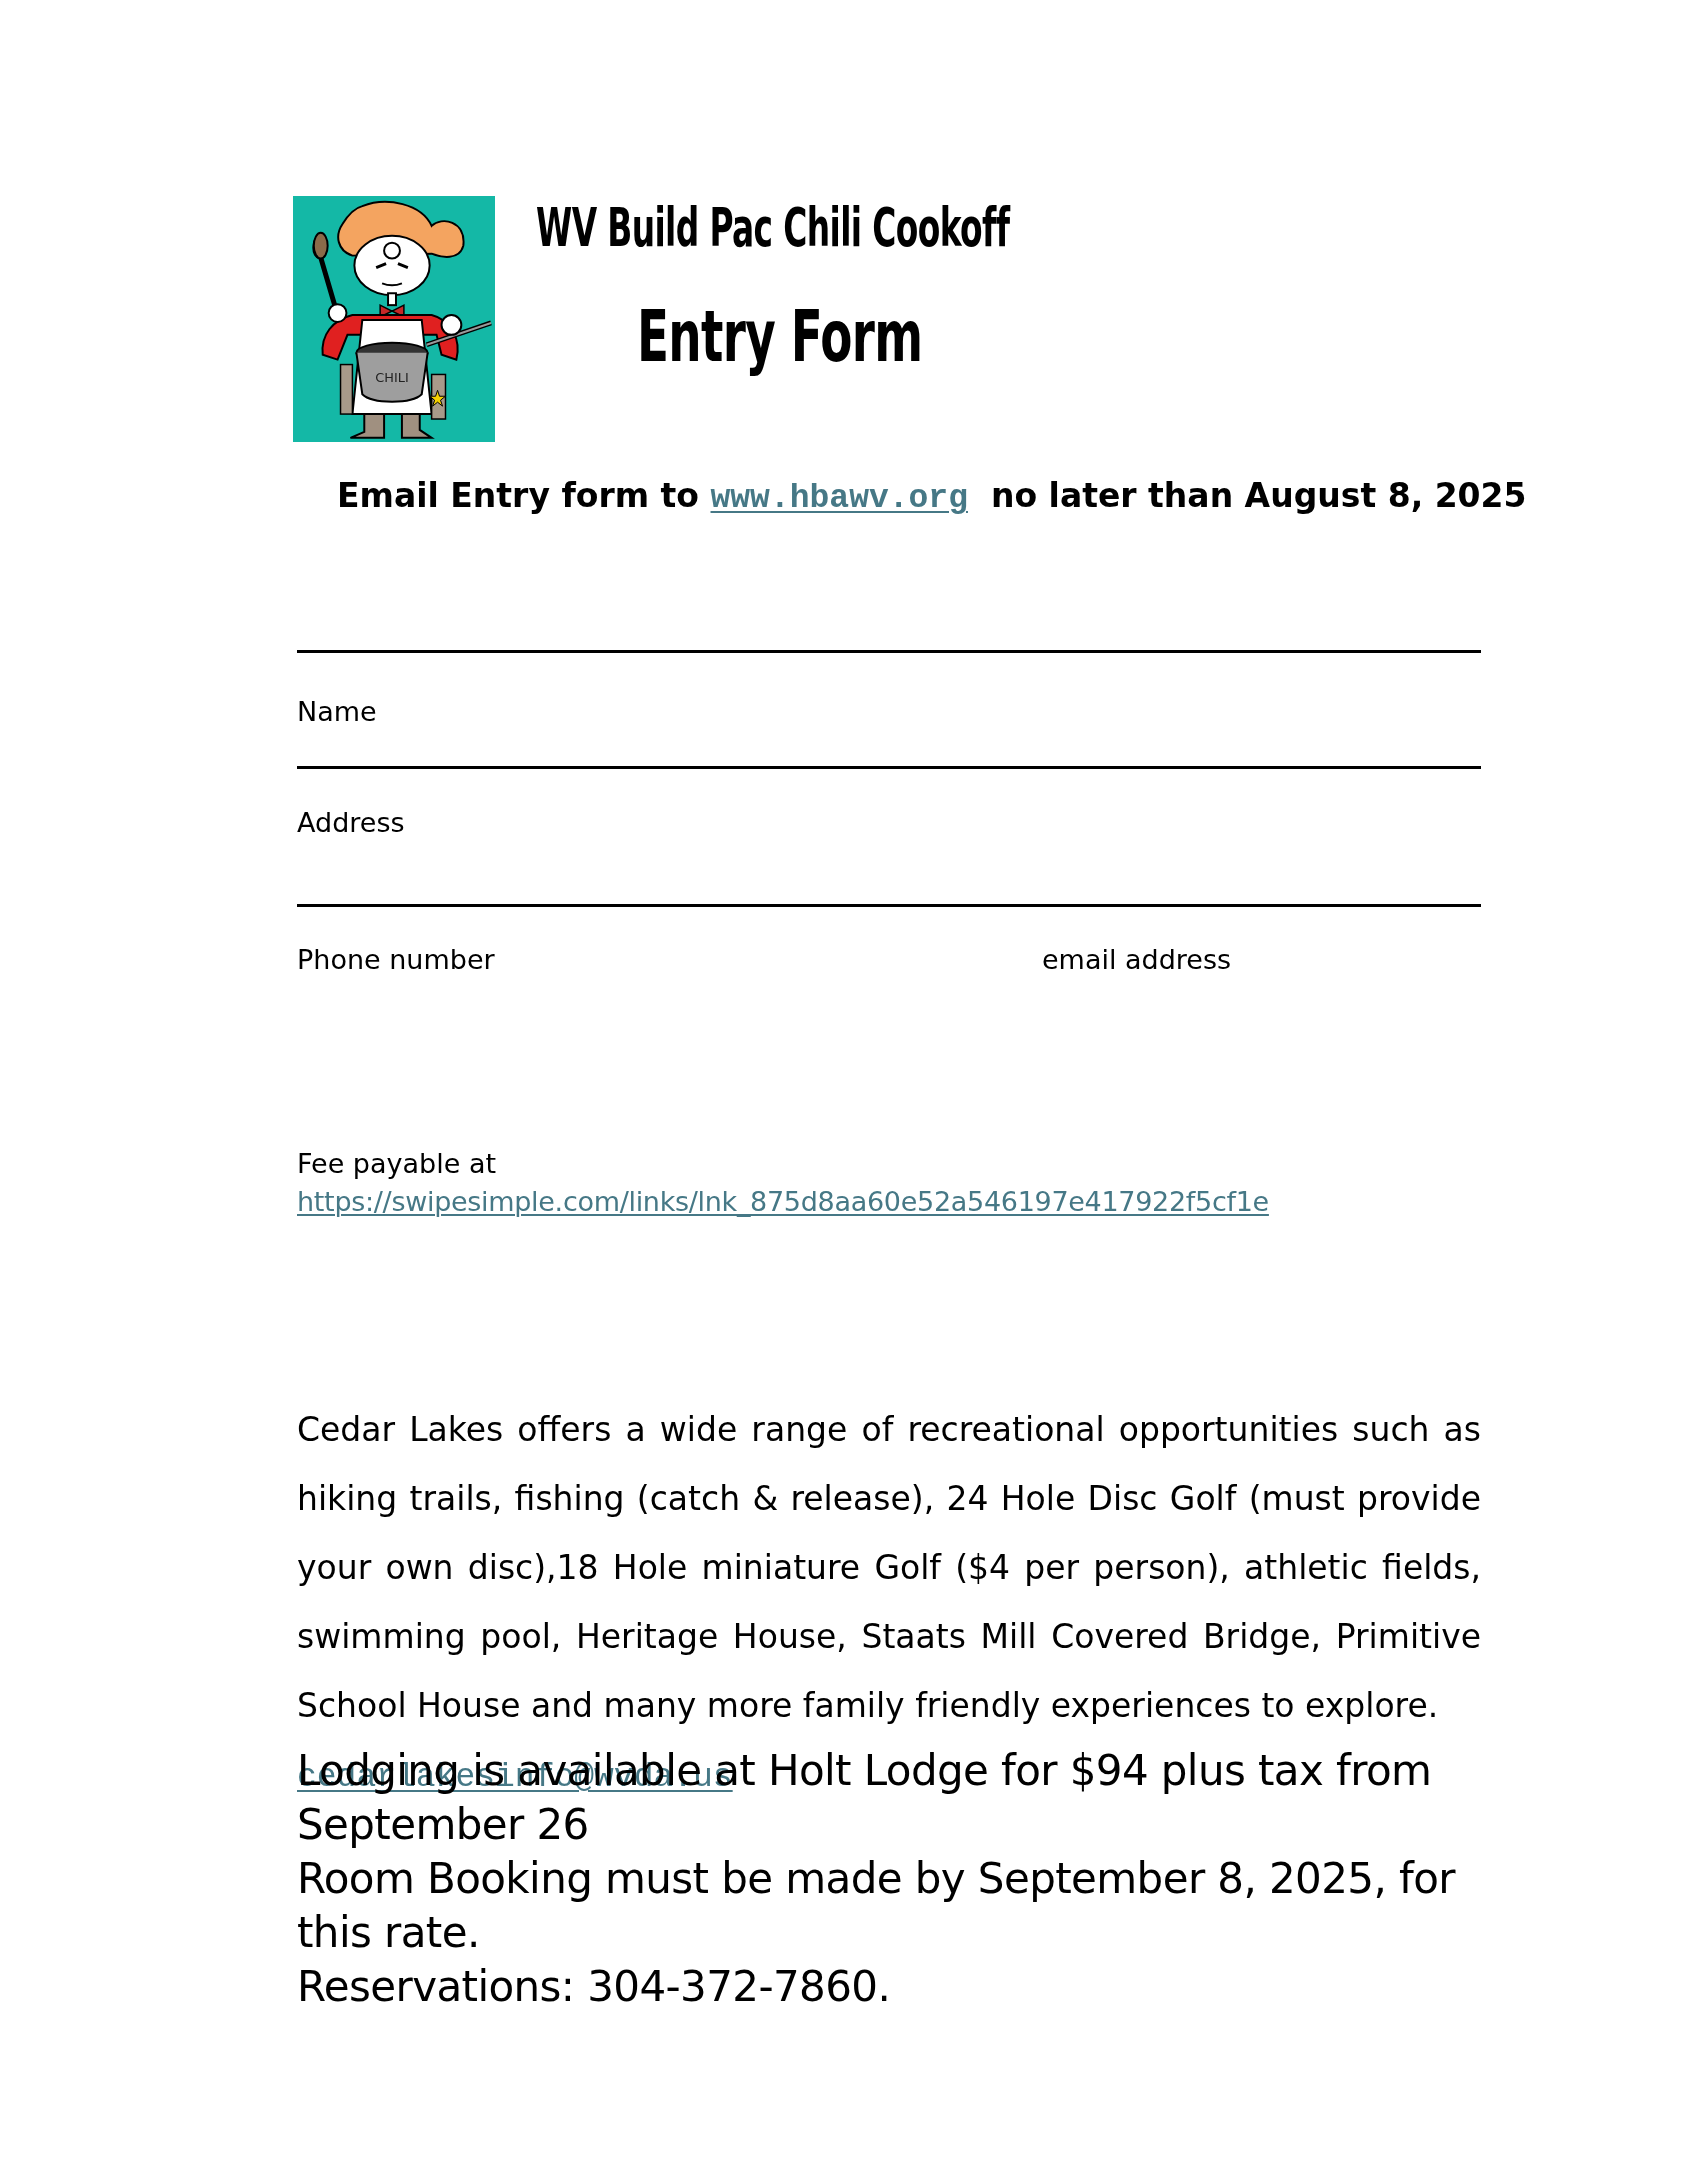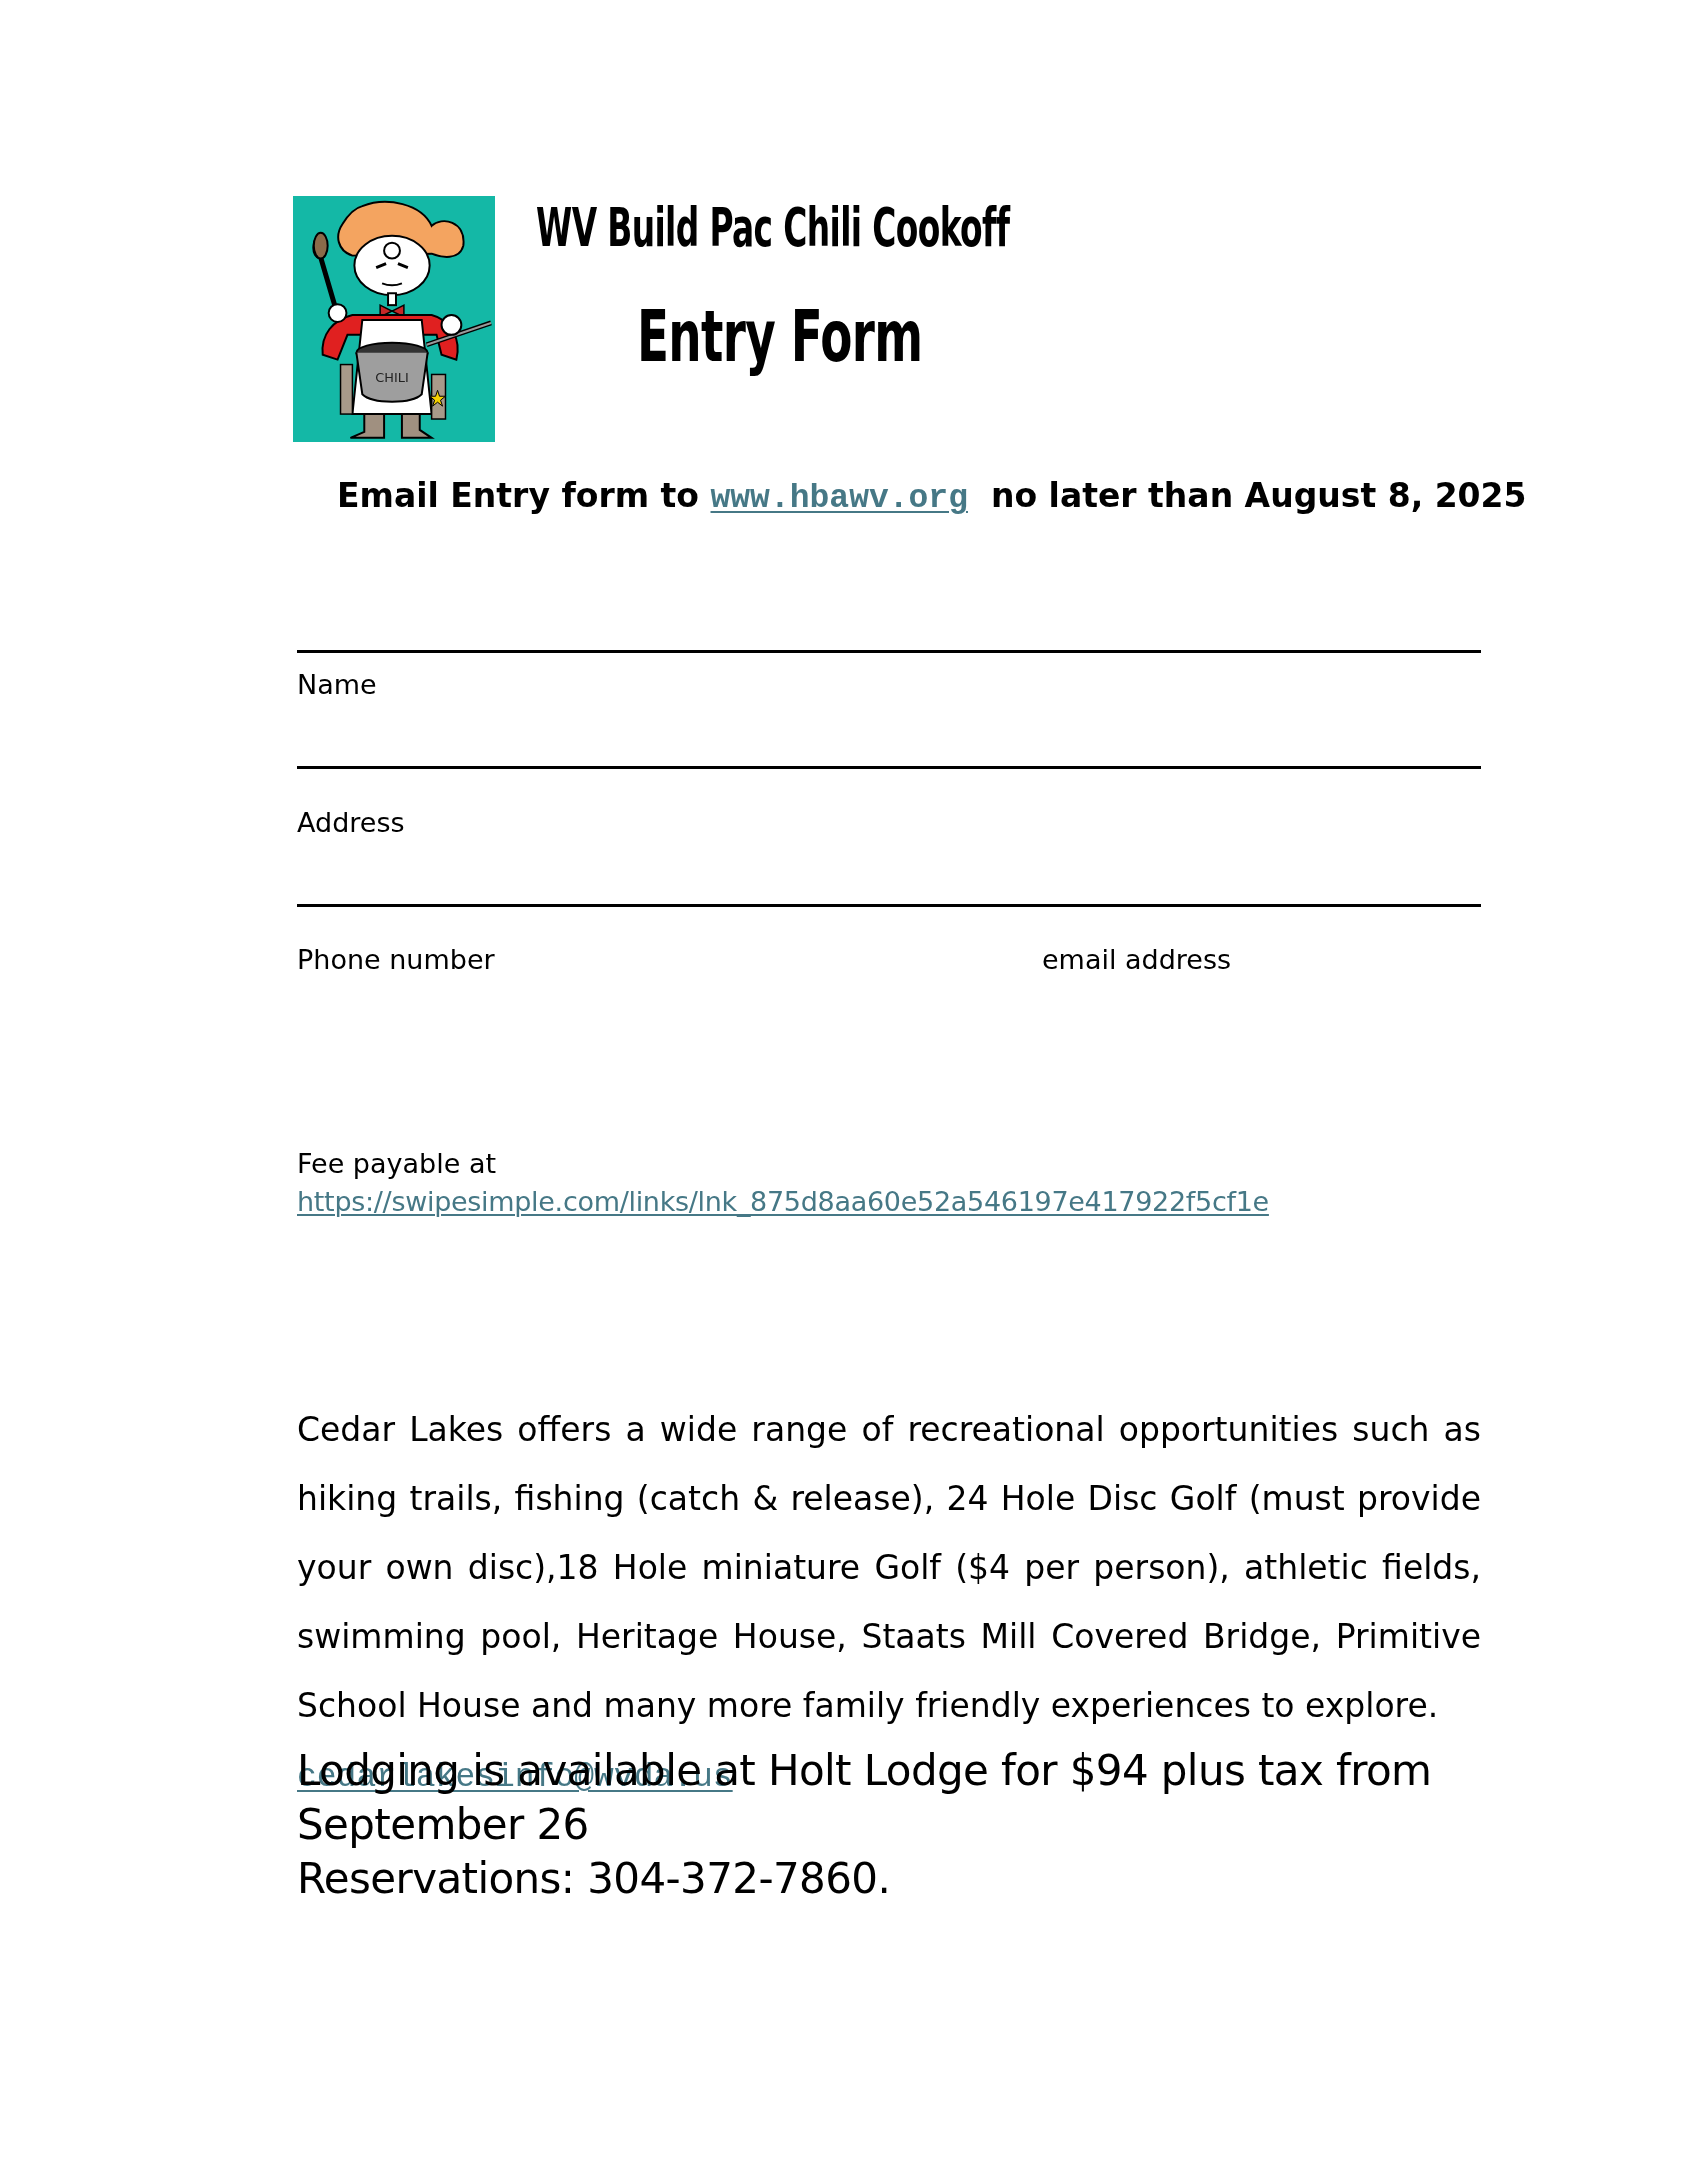--- a/index.html
+++ b/index.html
@@ -58,34 +58,35 @@
 </div>
 
 <div class="abs title1">WV Build Pac Chili Cookoff</div>
 <div class="abs title2">Entry Form</div>
 
 <div class="abs emailline">
   <span>Email Entry form to </span><a class="link">www.hbawv.org</a><span style="white-space:pre">  no later than August 8, 2025</span>
 </div>
 
 <div class="abs rule" style="top:650px"></div>
-<div class="abs label" style="left:297px; top:668px">Name</div>
+<div class="abs label" style="left:297px; top:695px">Name</div>
 
 <div class="abs rule" style="top:766px"></div>
 <div class="abs label" style="left:297px; top:806px">Address</div>
 
 <div class="abs rule" style="top:904px"></div>
 <div class="abs label" style="left:297px; top:943px">Phone number</div>
 <div class="abs label" style="left:1042px; top:943px">email address</div>
 
 <div class="abs label" style="left:297px; top:1147px">Fee payable at</div>
 <a class="abs label link" style="left:297px; top:1185px; letter-spacing:-0.3px; text-underline-offset:3px; text-decoration-thickness:1.5px;">https://swipesimple.com/links/lnk_875d8aa60e52a546197e417922f5cf1e</a>
 
 <div class="abs para" style="top:1395px">
   <span>Cedar Lakes offers a wide range of recreational opportunities such as hiking trails, fishing (catch &amp; release), 24 Hole Disc Golf (must provide your own disc),18 Hole miniature Golf ($4 per person), athletic fields, swimming pool, Heritage House, Staats Mill Covered Bridge, Primitive School House and many more family friendly experiences to explore.</span><br>
   <a class="link">cedarlakesinfo@wvda.us</a>
 </div>
 
 <div class="abs para2" style="top:1744px">
   <div>Lodging is available at Holt Lodge for $94 plus tax from September 26</div>
+  <div>Room Booking must be made by September 8, 2025, for this rate.</div>
   <div>Reservations: 304-372-7860.</div>
 </div>
 
 
 </body></html>

